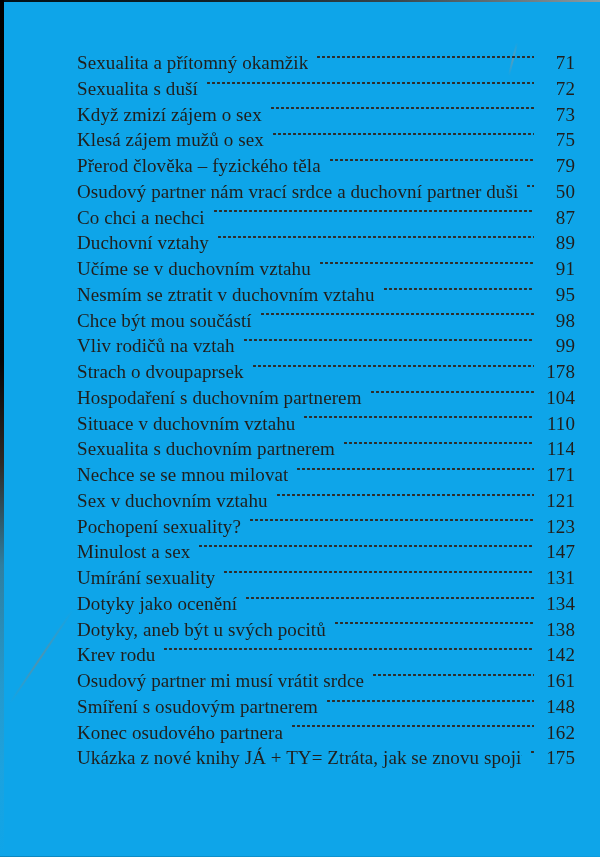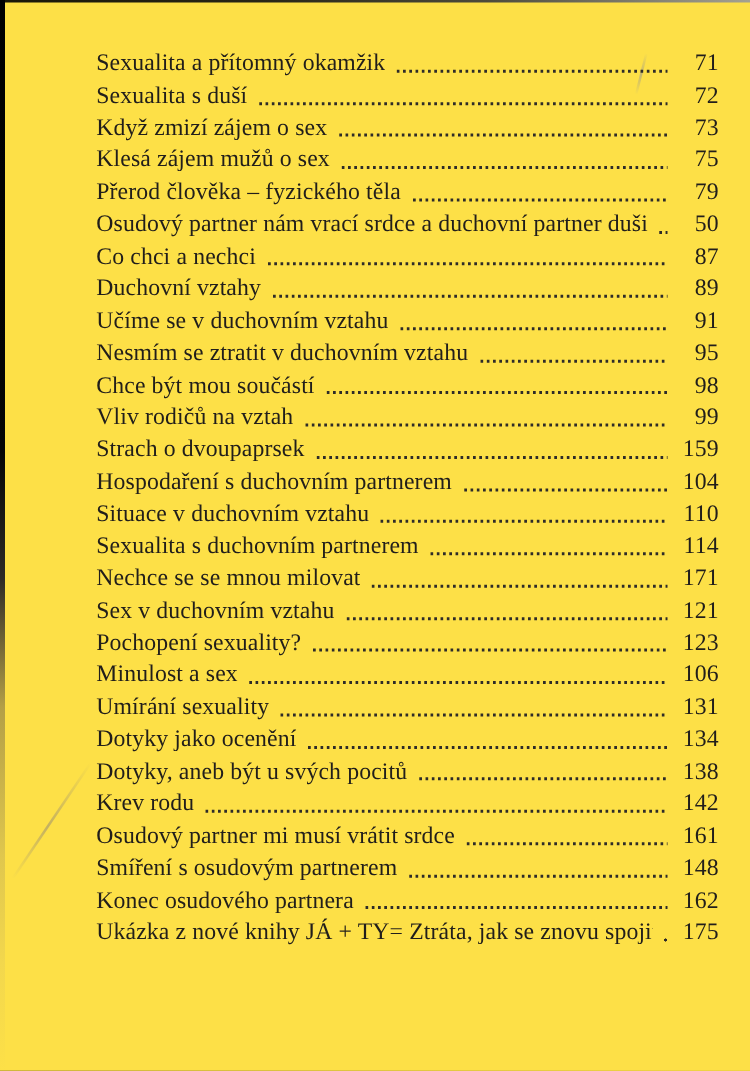--- a/index.html
+++ b/index.html
@@ -4,21 +4,21 @@
 <style>
   html, body {
     margin: 0;
     padding: 0;
     background: #e8e8e6;
   }
   .paper {
     position: relative;
     width: 600px;
     height: 857px;
-    background: #fde047;
+    background: #0ea5e9;
     overflow: hidden;
     font-family: "Liberation Serif", "DejaVu Serif", serif;
     color: #211e1b;
   }
   
   .edge-top {
     position: absolute;
     top: 0; left: 0;
     width: 100%;
     height: 2px;
@@ -102,20 +102,21 @@
     background-image: radial-gradient(circle, #2e2b28 1.1px, rgba(0,0,0,0) 1.4px);
     background-size: 5px 4px;
     background-repeat: repeat-x;
     background-position: left bottom;
   }
   .p {
     flex: 0 0 auto;
     width: 36px;
     text-align: right;
     white-space: nowrap;
+    margin-top: 12px;
   }
 </style>
 </head>
 <body>
 
 <div class="paper">
   <div class="edge-top"></div>
   <div class="edge-left"></div>
   <div class="edge-bottom"></div>
   <div class="crease"></div>
@@ -191,21 +192,21 @@
 
     <div class="row">
       <span class="t">Vliv rodičů na vztah</span>
       <span class="l"></span>
       <span class="p">99</span>
     </div>
 
     <div class="row">
       <span class="t">Strach o dvoupaprsek</span>
       <span class="l"></span>
-      <span class="p">159</span>
+      <span class="p">178</span>
     </div>
 
     <div class="row">
       <span class="t">Hospodaření s duchovním partnerem</span>
       <span class="l"></span>
       <span class="p">104</span>
     </div>
 
     <div class="row">
       <span class="t">Situace v duchovním vztahu</span>
@@ -233,21 +234,21 @@
 
     <div class="row">
       <span class="t">Pochopení sexuality?</span>
       <span class="l"></span>
       <span class="p">123</span>
     </div>
 
     <div class="row">
       <span class="t">Minulost a sex</span>
       <span class="l"></span>
-      <span class="p">106</span>
+      <span class="p">147</span>
     </div>
 
     <div class="row">
       <span class="t">Umírání sexuality</span>
       <span class="l"></span>
       <span class="p">131</span>
     </div>
 
     <div class="row">
       <span class="t">Dotyky jako ocenění</span>

